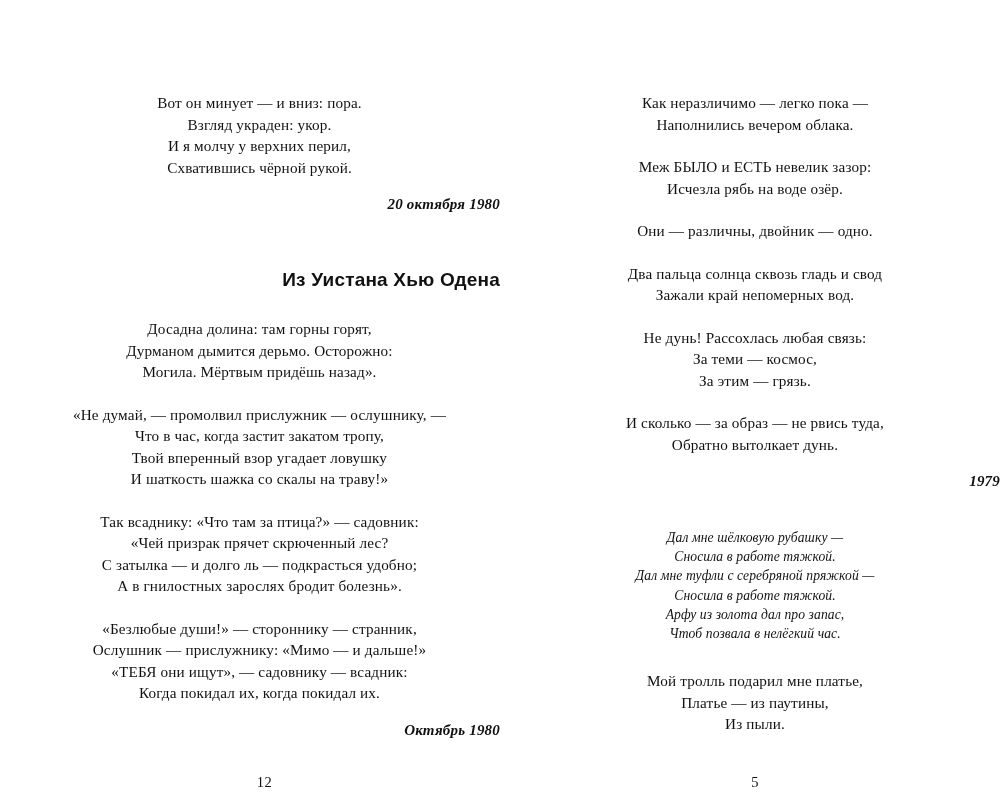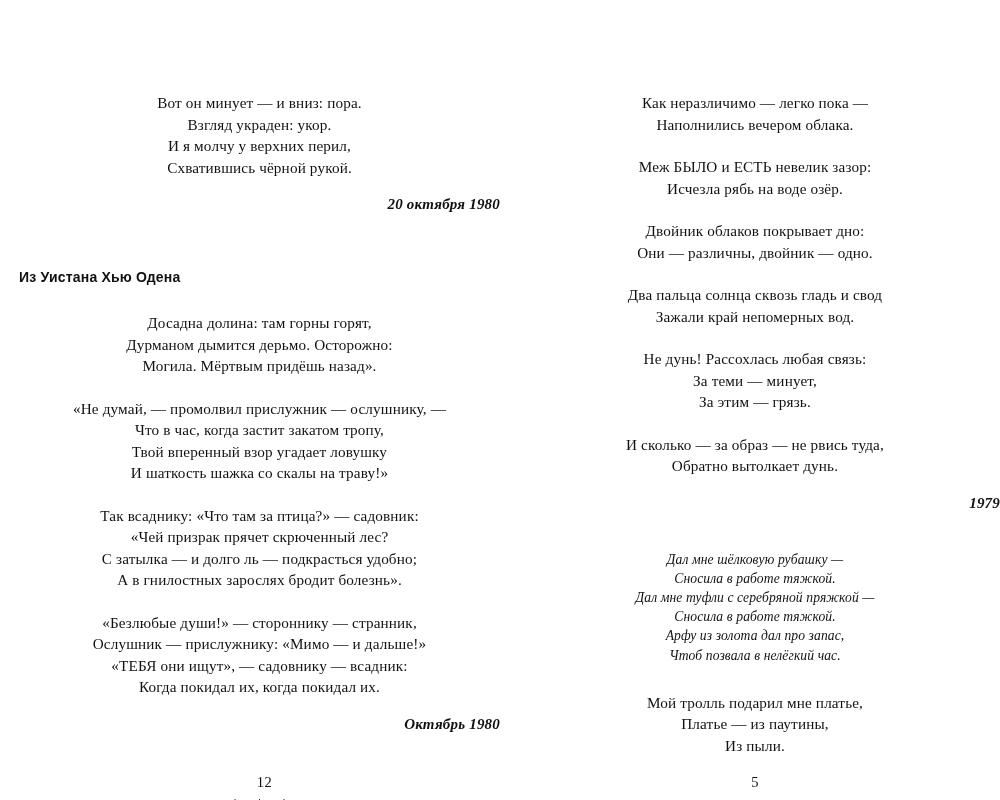--- a/index.html
+++ b/index.html
@@ -46,24 +46,24 @@
   }
   .line {
     white-space: pre;
     letter-spacing: 0.15px;
   }
   .stanza { margin: 0; }
   .stanza + .stanza { margin-top: 21px; }
 
   
   .heading {
-    text-align: left;
+    text-align: right;
     font-family: "Liberation Sans", "DejaVu Sans", sans-serif;
     font-weight: bold;
-    font-size: 14px;
+    font-size: 19px;
     letter-spacing: 0.2px;
   }
 
   
   .date {
     font-weight: bold;
     font-style: italic;
     font-size: 15px;
     text-align: right;
     letter-spacing: 0.2px;
@@ -194,33 +194,32 @@
           <div class="line">Как неразличимо — легко пока —</div>
           <div class="line">Наполнились вечером облака.</div>
         </div>
 
         <div class="stanza">
           <div class="line">Меж БЫЛО и ЕСТЬ невелик зазор:</div>
           <div class="line">Исчезла рябь на воде озёр.</div>
         </div>
 
         <div class="stanza">
-          <div class="line">Двойник облаков покрывает дно:</div>
           <div class="line">Они — различны, двойник — одно.</div>
         </div>
 
 
         <div class="stanza">
           <div class="line">Два пальца солнца сквозь гладь и свод</div>
           <div class="line">Зажали край непомерных вод.</div>
         </div>
 
         <div class="stanza">
           <div class="line">Не дунь! Рассохлась любая связь:</div>
-          <div class="line">За теми — минует,</div>
+          <div class="line">За теми — космос,</div>
           <div class="line">За этим — грязь.</div>
         </div>
 
         <div class="stanza">
           <div class="line">И сколько — за образ — не рвись туда,</div>
           <div class="line">Обратно вытолкает дунь.</div>
         </div>
 
       </div>
 

